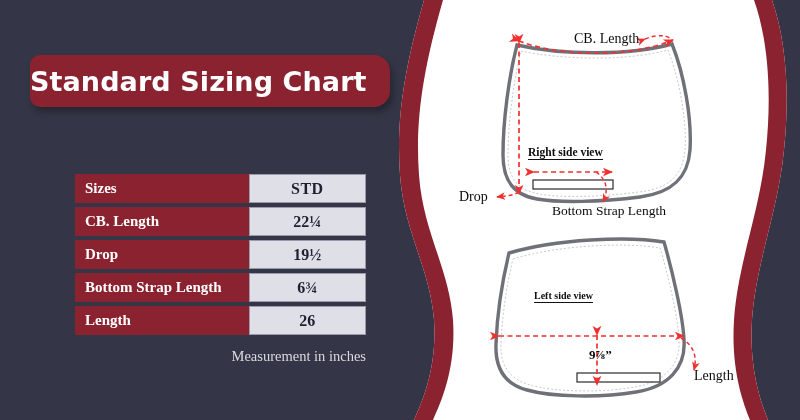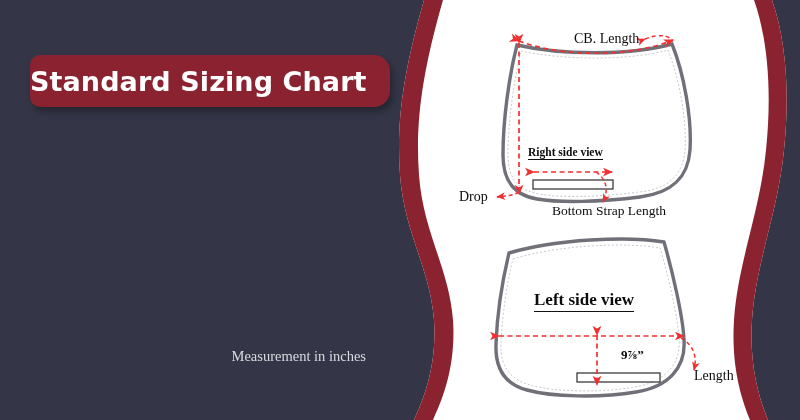--- a/index.html
+++ b/index.html
@@ -59,23 +59,23 @@
   .dg-text{
     position:absolute;
     font-family:"Liberation Serif","DejaVu Serif",serif;
     color:#0c0c0c;white-space:nowrap;
   }
   .t-cb      {left:574px;top:31px;font-size:14px;}
   .t-right   {left:528px;top:114px;font-size:11.5px;font-weight:bold;
               border-bottom:1.4px solid #111;padding-bottom:1px;margin-top:32px;}
   .t-drop    {left:459px;top:189px;font-size:14px;}
   .t-bsl     {left:552px;top:203px;font-size:13.5px;}
-  .t-left    {left:534px;top:290px;font-size:17px;font-weight:bold;
+  .t-left    {left:534px;top:290px;font-size:10px;font-weight:bold;
               border-bottom:1.4px solid #111;padding-bottom:1px;}
-  .t-nine    {left:589px;top:347px;font-size:13px;font-weight:bold;margin-left:32px;}
+  .t-nine    {left:589px;top:347px;font-size:13px;font-weight:bold;}
   .t-length  {left:694px;top:368px;font-size:14px;}
 </style>
 </head>
 <body>
 
 <div id="stage">
 
   <svg id="bg-svg" viewBox="0 0 800 420">
 
     <rect x="0" y="0" width="800" height="420" fill="#ffffff"></rect>
@@ -87,20 +87,44 @@
 
     <path fill="#343647" d="M800,0 L772,0 C786,40 790,92 784,150 C778,212 756,262 752,320 C749,368 760,400 768,420 L800,420 Z"></path>
     <path fill="#8a2230" d="M772,0 L754,0 C768,40 772,92 766,150 C760,212 738,262 734,320 C731,368 742,400 750,420 L768,420
              C760,400 749,368 752,320 C756,262 778,212 784,150 C790,92 786,40 772,0 Z"></path>
   </svg>
 
   <div class="title-banner">
     <span class="tl">Standard Sizing Chart</span>
   </div>
 
+  <table class="sizing-table">
+    <tbody>
+        <tr class="head-row">
+      <td class="lbl-cell">Sizes</td>
+      <td class="val-cell">STD</td>
+    </tr>
+    <tr>
+      <td class="lbl-cell">CB. Length</td>
+      <td class="val-cell">22¼</td>
+    </tr>
+    <tr>
+      <td class="lbl-cell">Drop</td>
+      <td class="val-cell">19½</td>
+    </tr>
+    <tr>
+      <td class="lbl-cell">Bottom Strap Length</td>
+      <td class="val-cell">6¾</td>
+    </tr>
+    <tr>
+      <td class="lbl-cell">Length</td>
+      <td class="val-cell">26</td>
+    </tr>
+  </tbody>
+    </table>
 
   <div class="measure-note">Measurement in inches</div>
 
   <svg style="position:absolute;left:0;top:0;width:800px;height:420px;" viewBox="0 0 800 420">
     <defs>
       <marker id="ah" markerWidth="7" markerHeight="7" refX="5.4" refY="3" orient="auto">
         <path d="M0,0.4 L6,3 L0,5.6 L1.6,3 Z" fill="#f03030"></path>
       </marker>
       <marker id="ah2" markerWidth="7" markerHeight="7" refX="5.4" refY="3" orient="auto">
         <path d="M0,0.4 L6,3 L0,5.6 L1.6,3 Z" fill="#f03030"></path>

